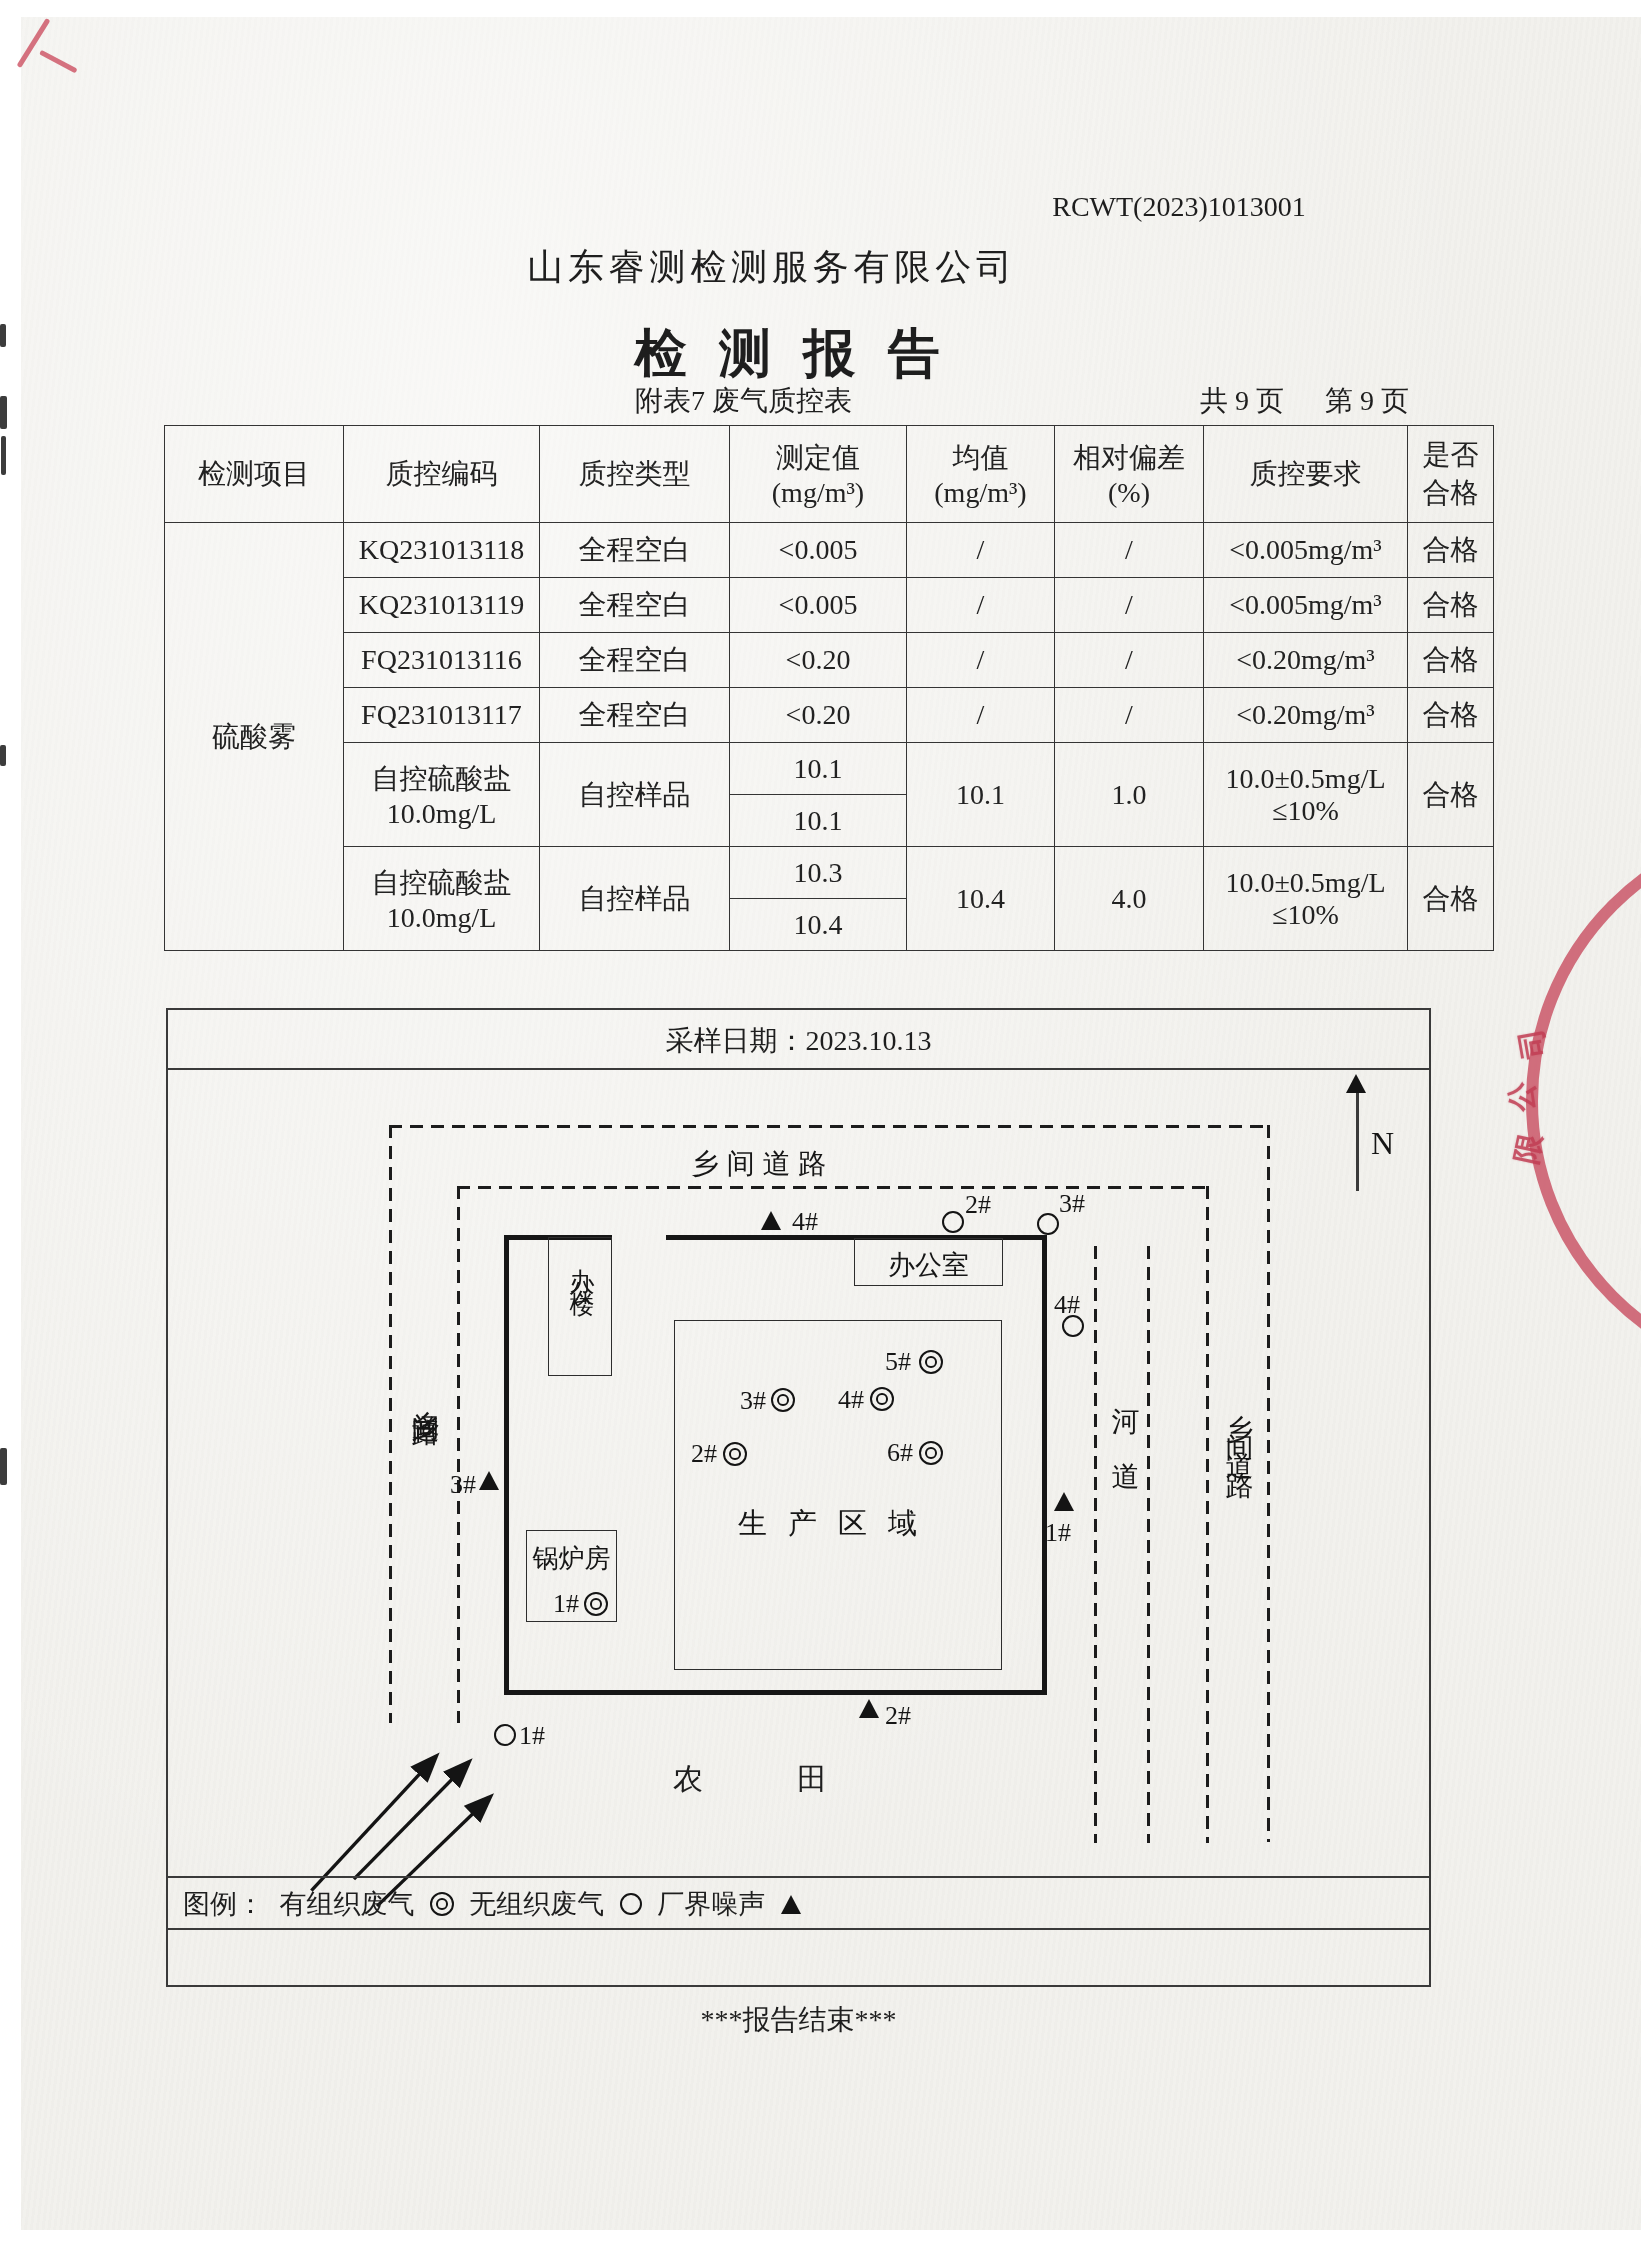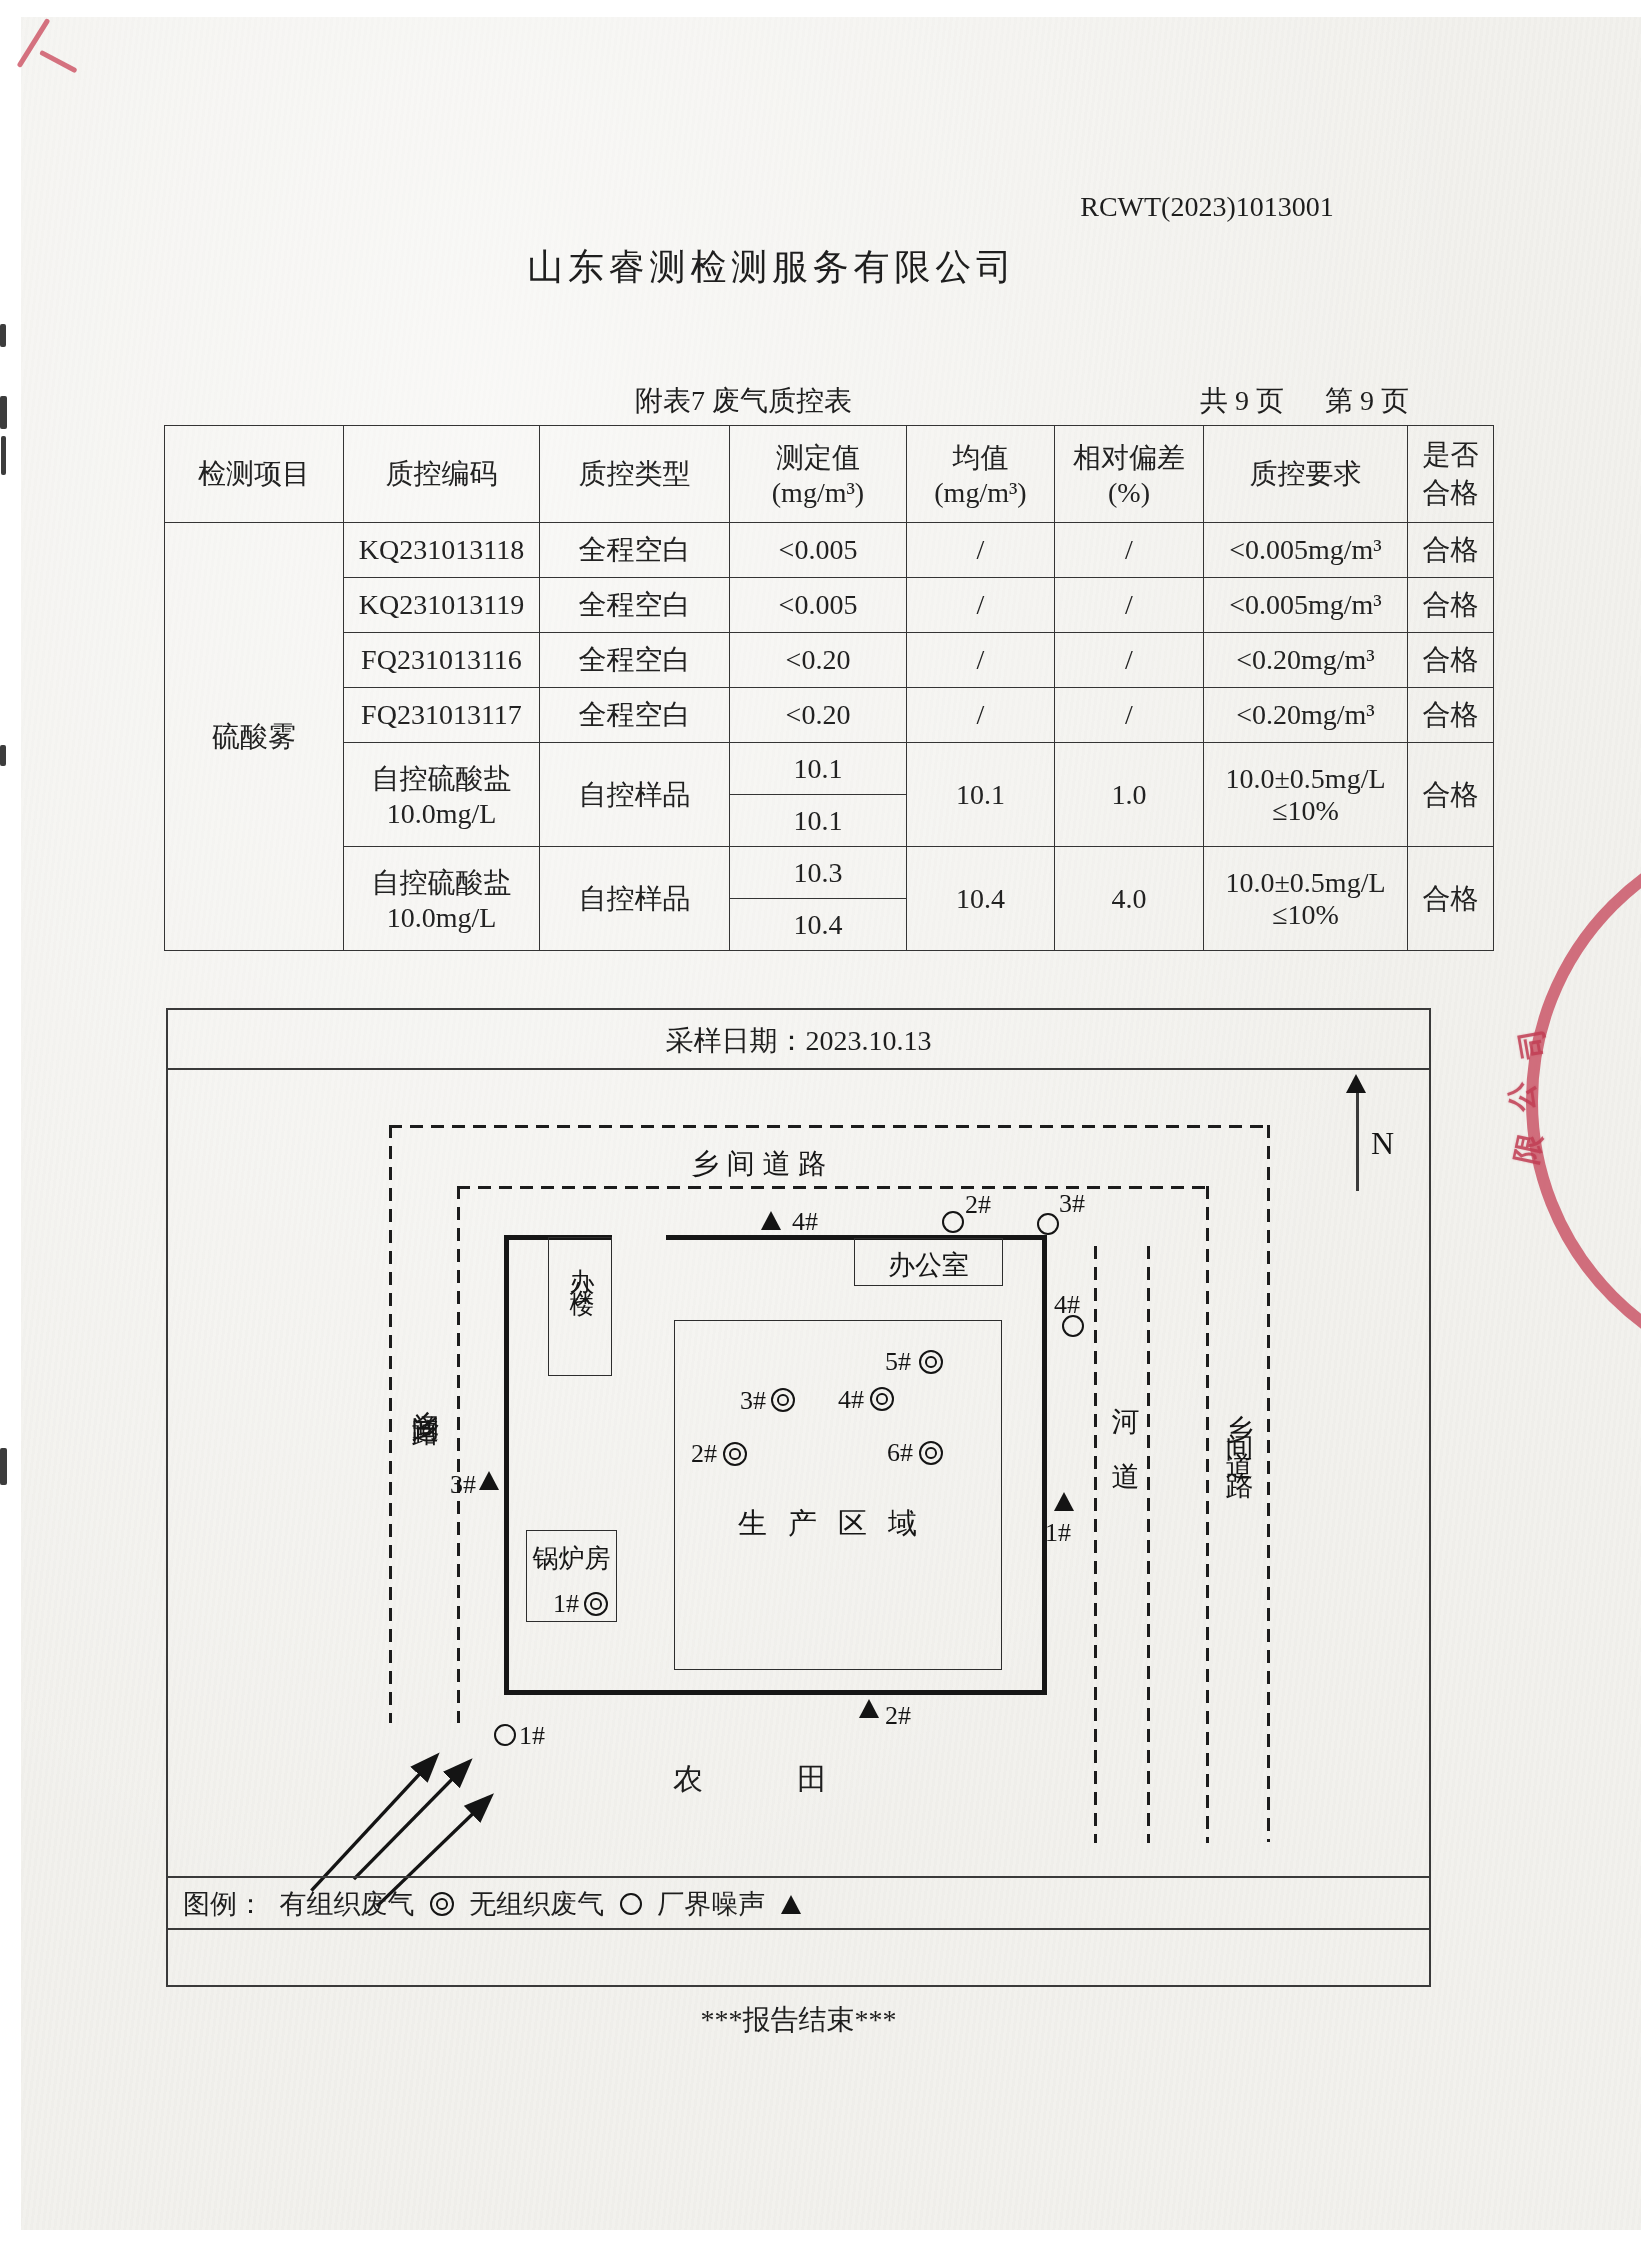--- a/index.html
+++ b/index.html
@@ -48,22 +48,23 @@
   <div class="scanmark" style="left:0;top:1448px;width:6.8px;height:37px;"></div>
   <div class="redstroke" style="left:31px;top:15.4px;width:4.8px;height:56px;transform:rotate(32deg);"></div>
   <div class="redstroke" style="left:56px;top:41px;width:4.8px;height:41px;transform:rotate(118deg);"></div>
 
   <div class="abs" style="left:1526px;top:818px;width:566px;height:566px;border:12.6px solid rgba(198,73,92,.78);
        border-radius:50%;box-sizing:border-box;"></div>
   <div class="stampchar" style="left:1518px;top:1023px;transform:rotate(-100deg);">司</div>
   <div class="stampchar" style="left:1507px;top:1076px;transform:rotate(-90deg);">公</div>
   <div class="stampchar" style="left:1514px;top:1128px;transform:rotate(-78deg);">限</div>
 
-  <div class="abs ctr" style="left:1062px;top:191px;width:290px;font-size:28px;">RCWT(2023)1013001</div>
+  <div class="abs ctr" style="left:1034px;top:191px;width:290px;font-size:28px;">RCWT(2023)1013001</div>
   <div class="abs ctr" style="left:434px;top:243px;width:676px;font-size:36px;letter-spacing:4.8px;">山东睿测检测服务有限公司</div>
+  <div class="abs ctr" style="left:454px;top:319px;width:676px;font-size:52px;font-weight:bold;letter-spacing:9.7px;">检 测 报 告</div>
   <div class="abs" style="left:635px;top:382px;font-size:28px;">附表7 废气质控表</div>
   <div class="abs" style="left:1200px;top:382px;width:290px;display:flex;gap:41px;font-size:28px;">
     <span>共 9 页</span>
     <span>第 9 页</span>
   </div>
 
   <table class="qc abs" style="left:164px;top:425px;">
     <colgroup>
       <col style="width:179px">
         <col style="width:196px">

